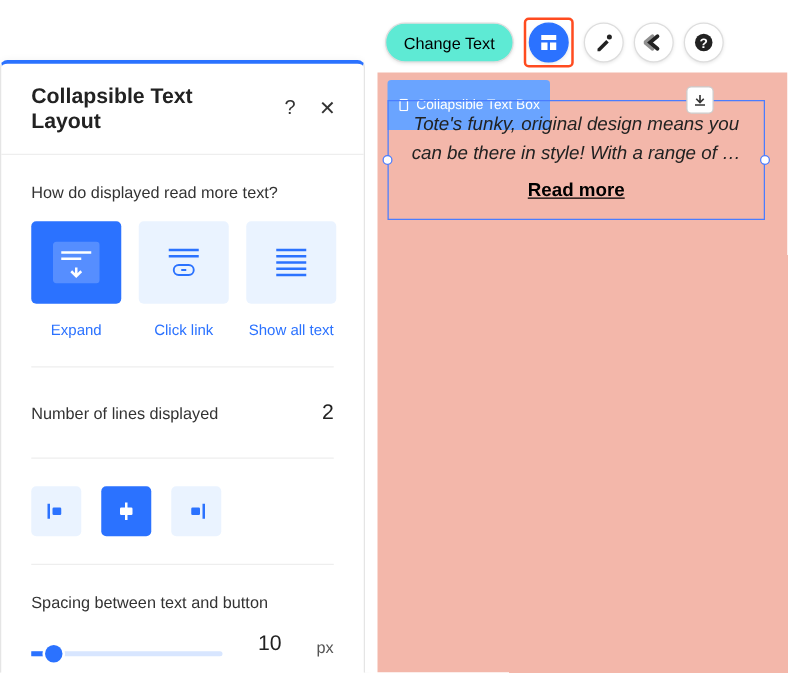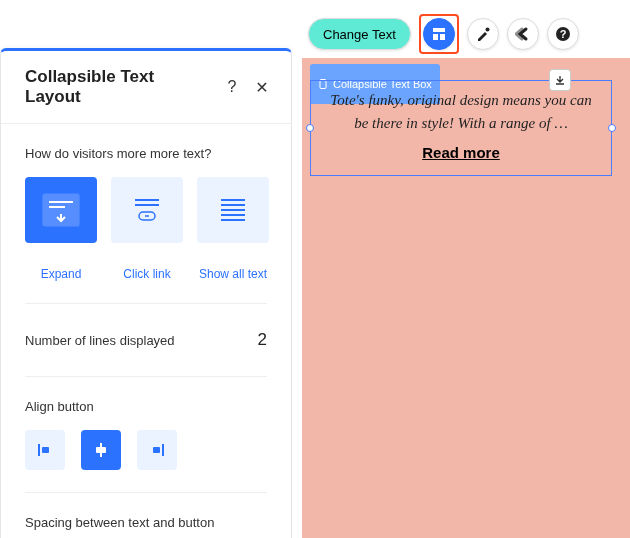--- a/index.html
+++ b/index.html
@@ -52,21 +52,21 @@
   .section-label { font-size: 13px; color: #333; margin-bottom: 16px; }
 
   
   .mode-row { display: flex; gap: 14px; }
   .mode-card {
     flex: 1;
     display: flex;
     flex-direction: column;
     align-items: center;
     cursor: pointer;
-    gap: 24px;
+    gap: 14px;
   }
   .mode-thumb {
     width: 72px; height: 66px;
     background: #eaf3ff;
     border-radius: 4px;
     display: flex; align-items: center; justify-content: center;
     color: #2b72ff;
   }
   .mode-card.active .mode-thumb { background: #2b72ff; color: #fff; }
   .mode-caption { font-size: 12px; color: #2b72ff; text-align:center;}
@@ -153,21 +153,21 @@
   .text-box {
     position: absolute;
     top: 80px; left: 18px; right: 18px;
     border: 1px solid #4a7dff;
     background: transparent;
     padding: 8px 12px 14px;
     text-align: center;
   }
   .tb-text {
     font-style: italic;
-    font-family: Liberation Serif, serif;
+    font-family: Liberation Sans, sans-serif;
     font-size: 15px;
     color: #222;
     line-height: 1.5;
   }
   .read-more-link {
     display: block;
     margin-top: 10px;
     font-weight: bold;
     text-decoration: underline;
     font-size: 15px;
@@ -199,21 +199,21 @@
 <div class="panel">
   <div class="panel-header">
     <div class="panel-title">Collapsible Text Layout</div>
     <div class="header-icon">?</div>
     <div class="header-icon">✕</div>
   </div>
 
   <div class="panel-body">
 
     <div class="section">
-      <div class="section-label">How do visitors more more text?</div>
+      <div class="section-label">How do displayed read more text?</div>
       <div class="mode-row">
 
         <div class="mode-card active">
           <div class="mode-thumb">
             <svg width="44" height="40" viewBox="0 0 44 40">
               <rect x="4" y="4" width="36" height="32" rx="2" fill="currentColor" opacity="0.2" stroke="currentColor" stroke-width="1.2"></rect>
               <line x1="10" y1="12" x2="34" y2="12" stroke="currentColor" stroke-width="2"></line>
               <line x1="10" y1="17" x2="26" y2="17" stroke="currentColor" stroke-width="2"></line>
               <path d="M22 24 v7 M18 27 l4 4 l4 -4" fill="none" stroke="currentColor" stroke-width="2"></path>
             </svg>
@@ -248,21 +248,20 @@
 
       </div>
     </div>
 
     <div class="section lines-row" style="border-bottom:1px solid #eee;">
       <div class="lines-label">Number of lines displayed</div>
       <div class="lines-value">2</div>
     </div>
 
     <div class="section">
-      <div class="section-label">Align button</div>
       <div class="align-row">
         <div class="align-btn">
           <svg width="16" height="16" viewBox="0 0 16 16">
               <line x1="2" y1="2" x2="2" y2="14" stroke="currentColor" stroke-width="2"></line>
               <rect x="5" y="5" width="7" height="6" rx="1" fill="currentColor"></rect>
             </svg>
         </div>
         <div class="align-btn active">
           <svg width="16" height="16" viewBox="0 0 16 16">
               <line x1="8" y1="1" x2="8" y2="15" stroke="currentColor" stroke-width="2"></line>

